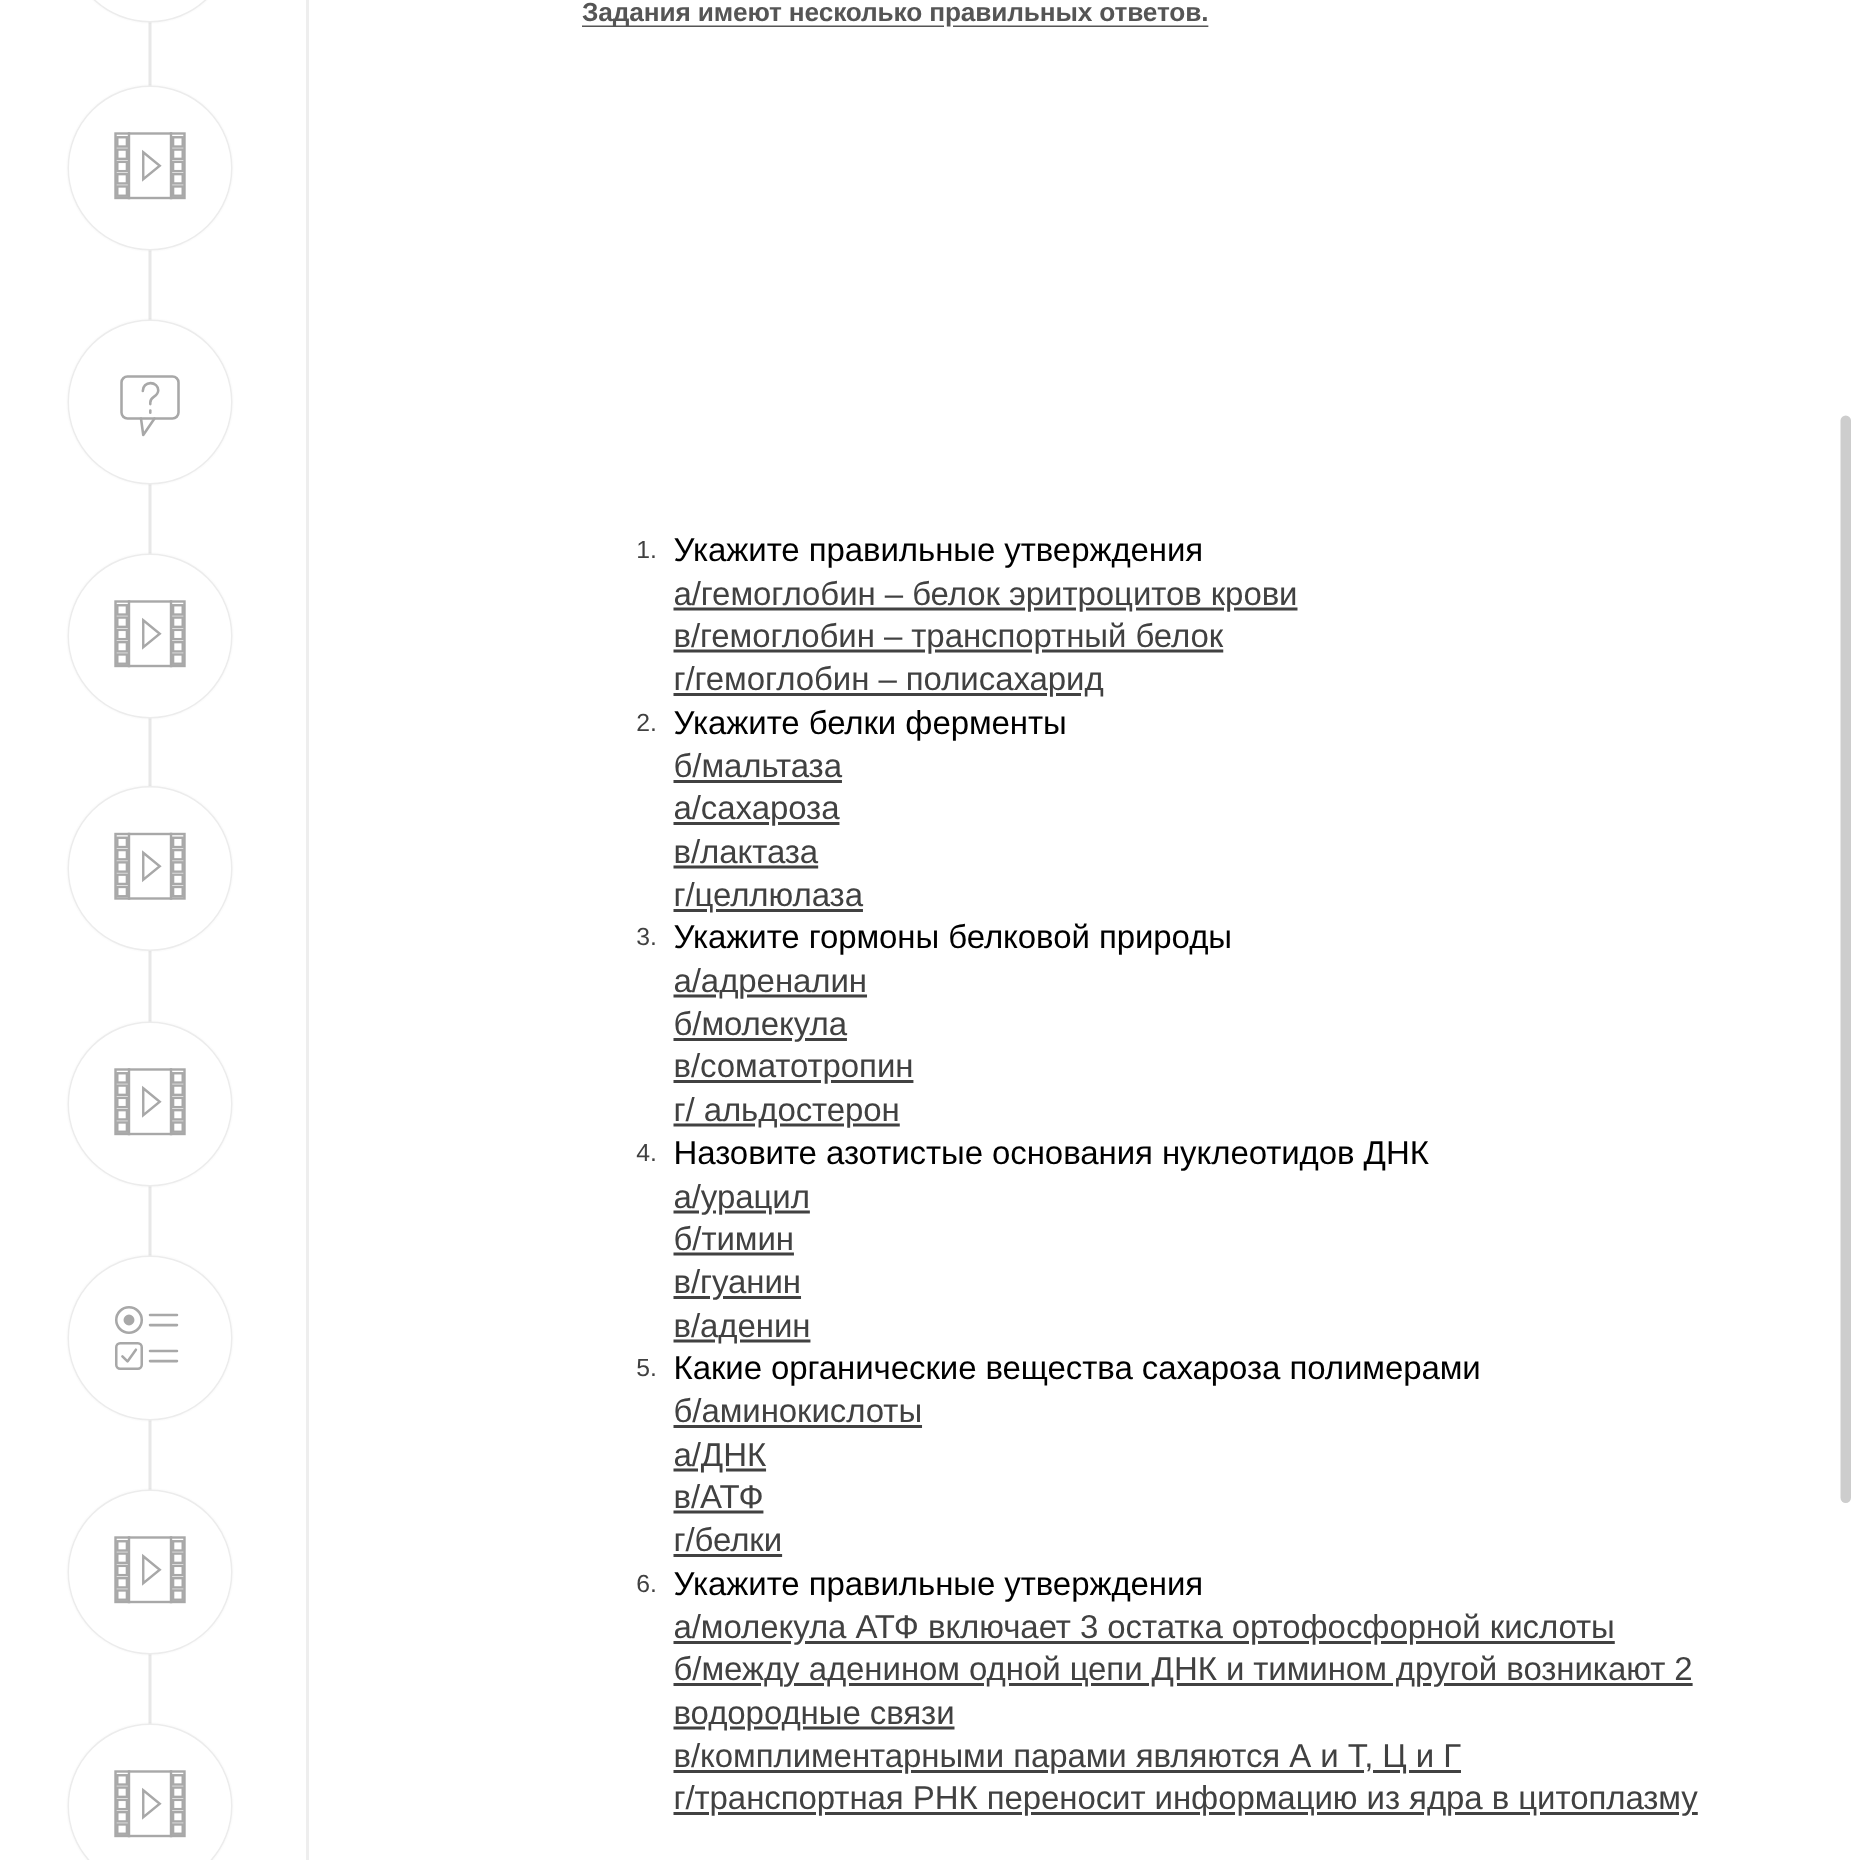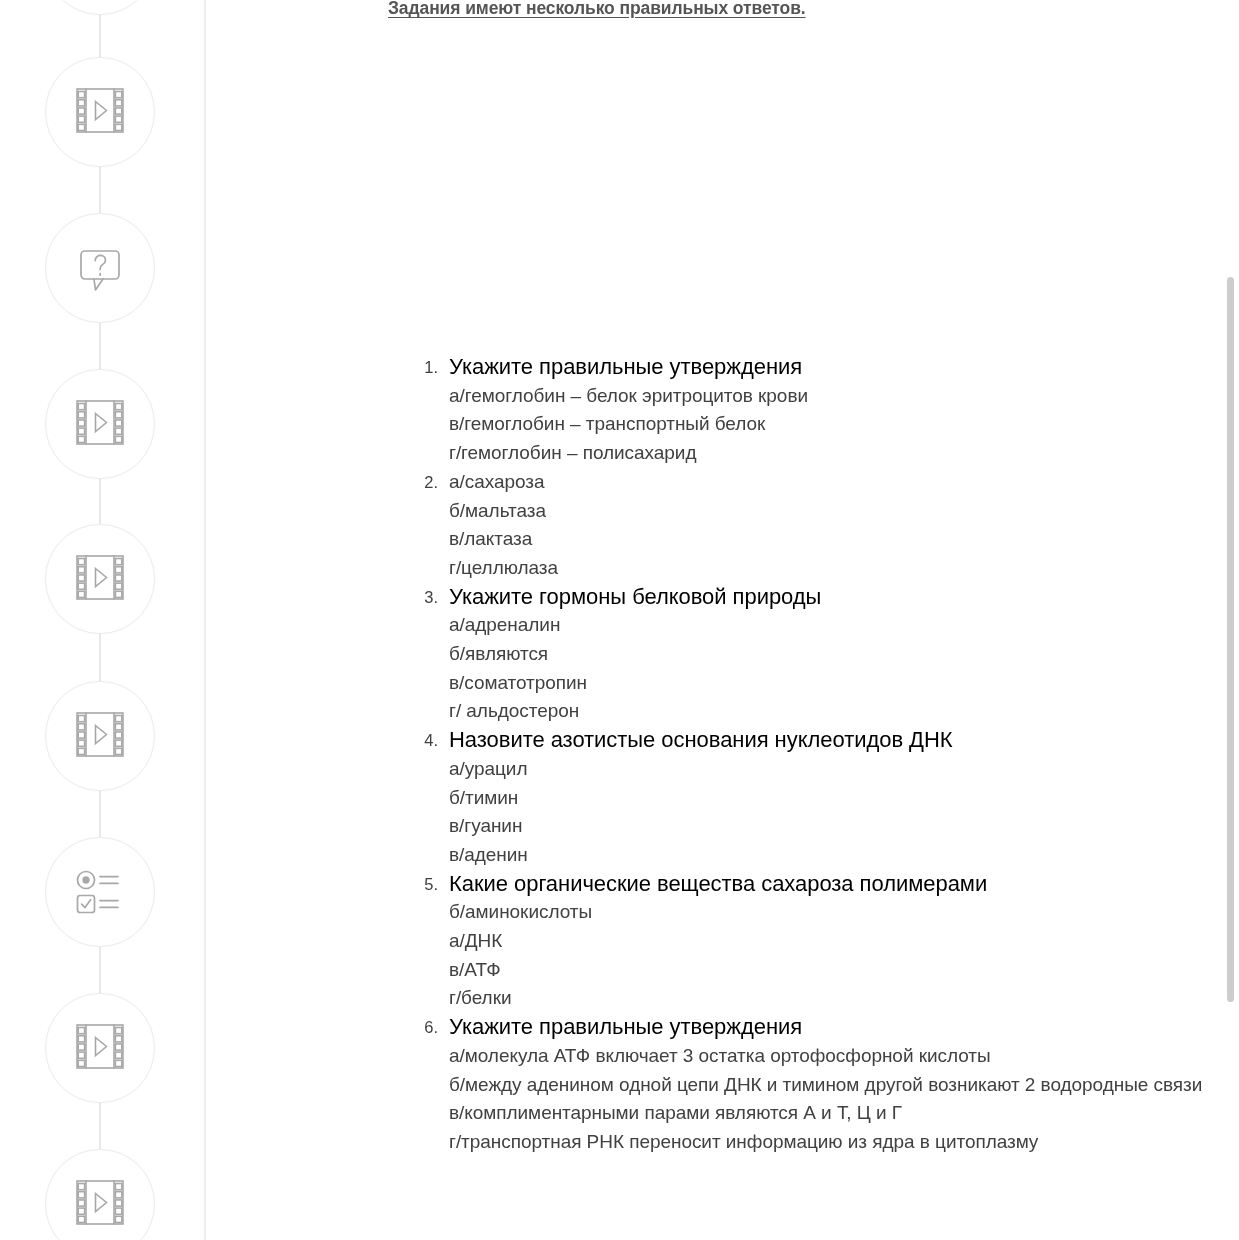--- a/index.html
+++ b/index.html
@@ -119,24 +119,25 @@
     line-height: 28.7px;
     color: #000000;
     letter-spacing: -0.05px;
   }
   .q-options {
     margin: 0;
     padding: 0;
     list-style: none;
   }
   .q-opt {
-    font-size: 19px;
+    font-size: 22px;
     line-height: 28.7px;
     color: #414141;
     letter-spacing: -0.05px;
+    text-decoration: underline;
   }
 
   
   .scroll-track {
     position: absolute;
     right: 0;
     top: 0;
     width: 17px;
     height: 1240px;
     background: #ffffff;
@@ -310,33 +311,34 @@
           <span class="q-num">1.</span>
           <div class="q-stem">Укажите правильные утверждения</div>
           <ul class="q-options">
             <li class="q-opt">а/гемоглобин – белок эритроцитов крови</li>
             <li class="q-opt">в/гемоглобин – транспортный белок</li>
             <li class="q-opt">г/гемоглобин – полисахарид</li>
           </ul>
         </li>
         <li class="q-item">
           <span class="q-num">2.</span>
-          <ul class="q-options">
+          <div class="q-stem">Укажите белки ферменты</div>
+          <ul class="q-options">
+            <li class="q-opt">б/мальтаза</li>
             <li class="q-opt">а/сахароза</li>
-            <li class="q-opt">б/мальтаза</li>
             <li class="q-opt">в/лактаза</li>
             <li class="q-opt">г/целлюлаза</li>
           </ul>
         </li>
         <li class="q-item">
           <span class="q-num">3.</span>
           <div class="q-stem">Укажите гормоны белковой природы</div>
           <ul class="q-options">
             <li class="q-opt">а/адреналин</li>
-            <li class="q-opt">б/являются</li>
+            <li class="q-opt">б/молекула</li>
             <li class="q-opt">в/соматотропин</li>
             <li class="q-opt">г/ альдостерон</li>
           </ul>
         </li>
         <li class="q-item">
           <span class="q-num">4.</span>
           <div class="q-stem">Назовите азотистые основания нуклеотидов ДНК</div>
           <ul class="q-options">
             <li class="q-opt">а/урацил</li>
             <li class="q-opt">б/тимин</li>

